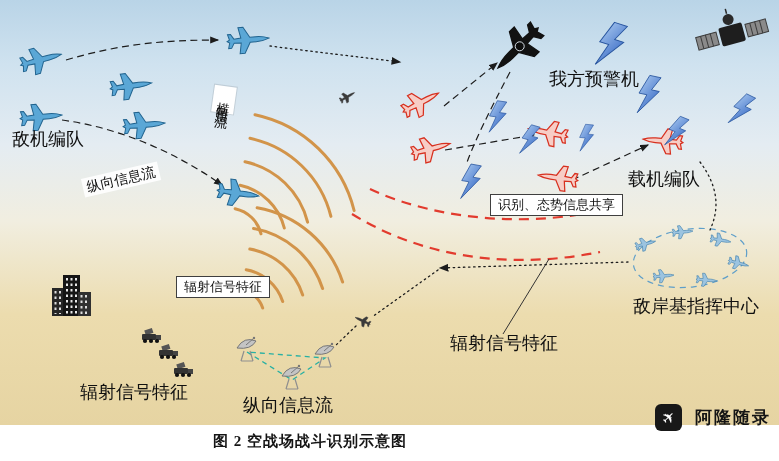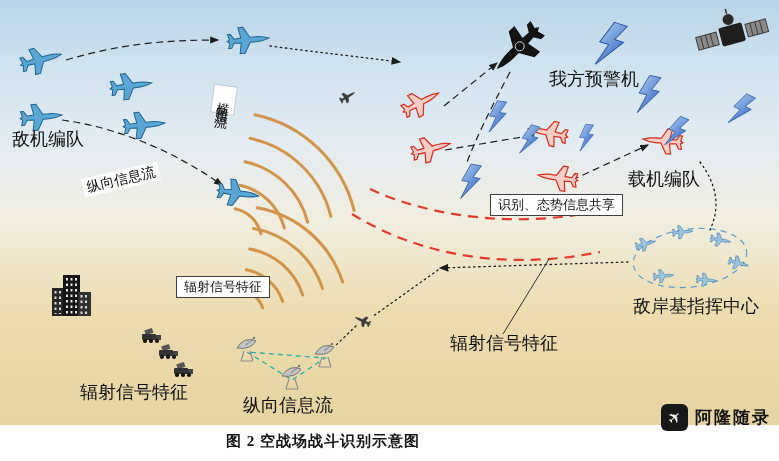--- a/index.html
+++ b/index.html
@@ -8,28 +8,28 @@
   .diagram{position:absolute;left:0;top:0;width:779px;height:425px;
         background:linear-gradient(180deg,#b9d4e7 0%,#cfe2ef 15%,#e4ecf2 34%,
                    #f1eee0 52%,#ecdcae 74%,#e6d4a2 100%);}
   svg.layer{position:absolute;left:0;top:0;display:block;}
   .lbl{position:absolute;color:#101010;font-size:18px;line-height:1.2;white-space:nowrap;}
   .box{background:#ffffff;border:1px solid #3f3f3f;padding:2px 7px;font-size:13px;}
   .vbox{background:#ffffff;padding:6px 3px;writing-mode:vertical-rl;text-orientation:upright;
         letter-spacing:3px;font-size:13px;transform:rotate(8deg);
         box-shadow:0 0 0 1px rgba(0,0,0,.10);}
   .tilt{background:rgba(255,255,255,.88);padding:1px 4px;transform:rotate(-13deg);font-size:14px;}
-  .caption{position:absolute;top:432px;left:13px;width:620px;text-align:center;
+  .caption{position:absolute;top:432px;left:0;width:620px;text-align:center;
         font-family:"Liberation Serif",serif;font-weight:bold;font-size:15px;
         color:#151515;letter-spacing:1px;}
   .watermark{position:absolute;top:404px;right:8px;display:flex;align-items:center;gap:7px;}
   .wm-logo{width:27px;height:27px;background:#181818;border-radius:6px;color:#fff;
         display:flex;align-items:center;justify-content:center;font-size:16px;}
   .wm-logo span{transform:rotate(-45deg);}
-  .wm-text{font-size:17px;font-weight:600;color:#141414;letter-spacing:2px;}
+  .wm-text{font-size:17px;font-weight:600;color:#141414;letter-spacing:2px;margin-left:6px;}
   
   .jetB{fill:#5aa7d6;stroke:#22648f;stroke-width:1;}
   .jetR{fill:#f7cdc6;stroke:#d7301f;stroke-width:1.3;}
   .jetK{fill:#121212;stroke:#121212;}
   .jetU{fill:#9cc4e0;stroke:#3d7fae;stroke-width:1.2;}
   .jetD{fill:#3a3a3a;stroke:#3a3a3a;}
   .bolt{fill:url(#lg);stroke:#27549e;stroke-width:.7;}
   .wave{fill:none;stroke:#d2944a;stroke-width:3;stroke-linecap:round;}
   .dash{fill:none;stroke:#1c1c1c;stroke-width:1.2;stroke-dasharray:7 4.5;}
   .dot{fill:none;stroke:#1c1c1c;stroke-width:1.3;stroke-dasharray:1.5 3.6;stroke-linecap:round;}

